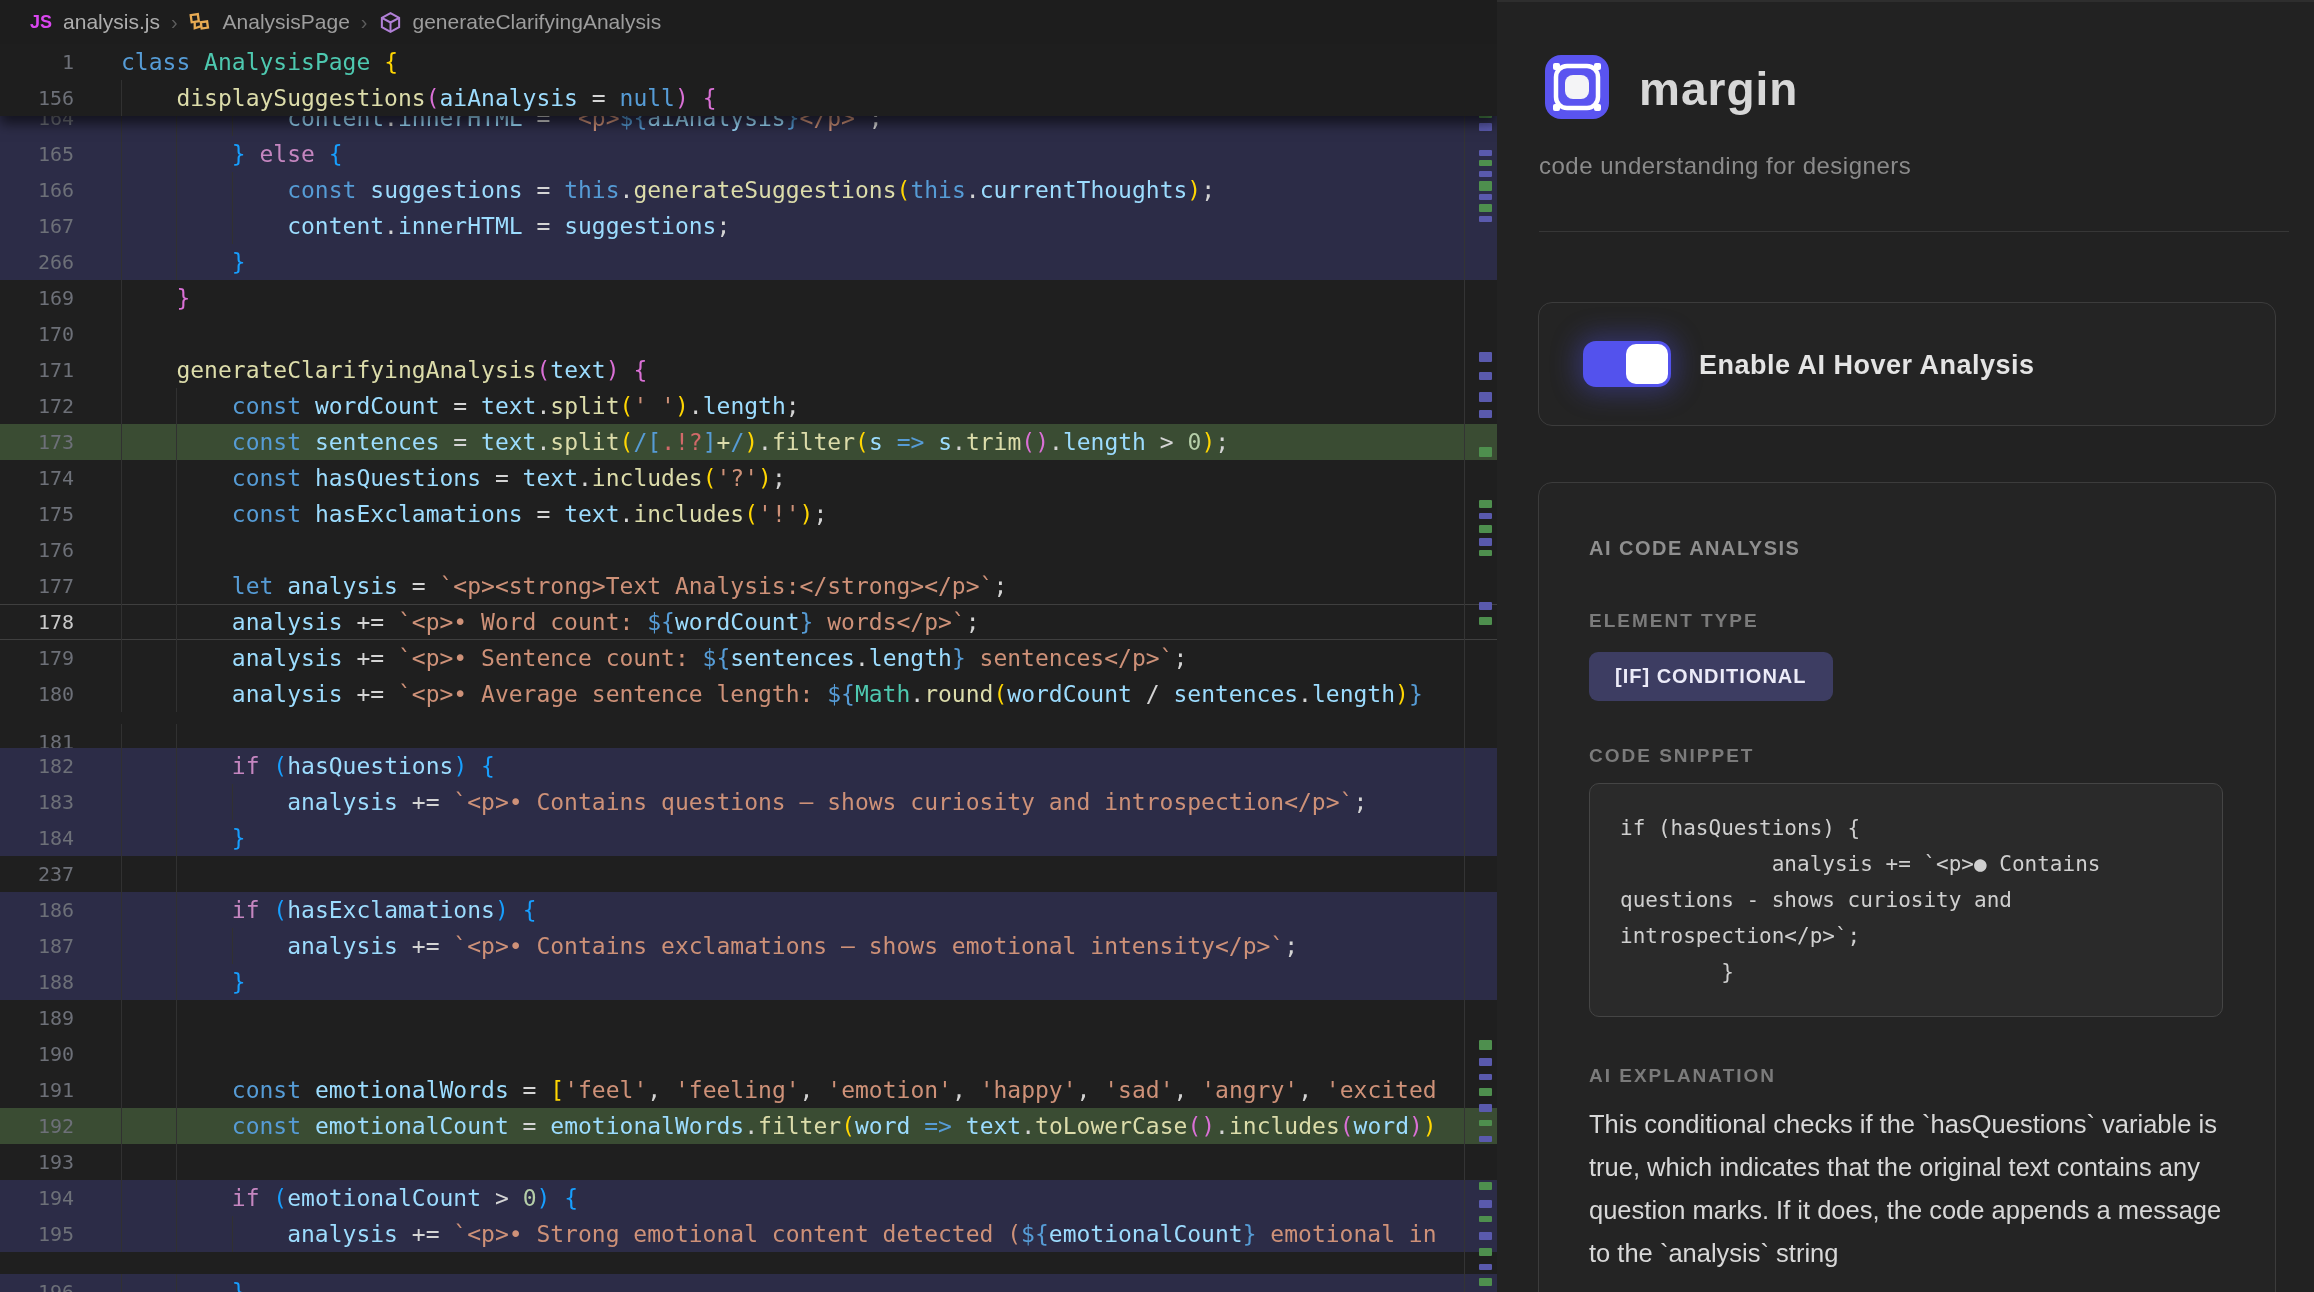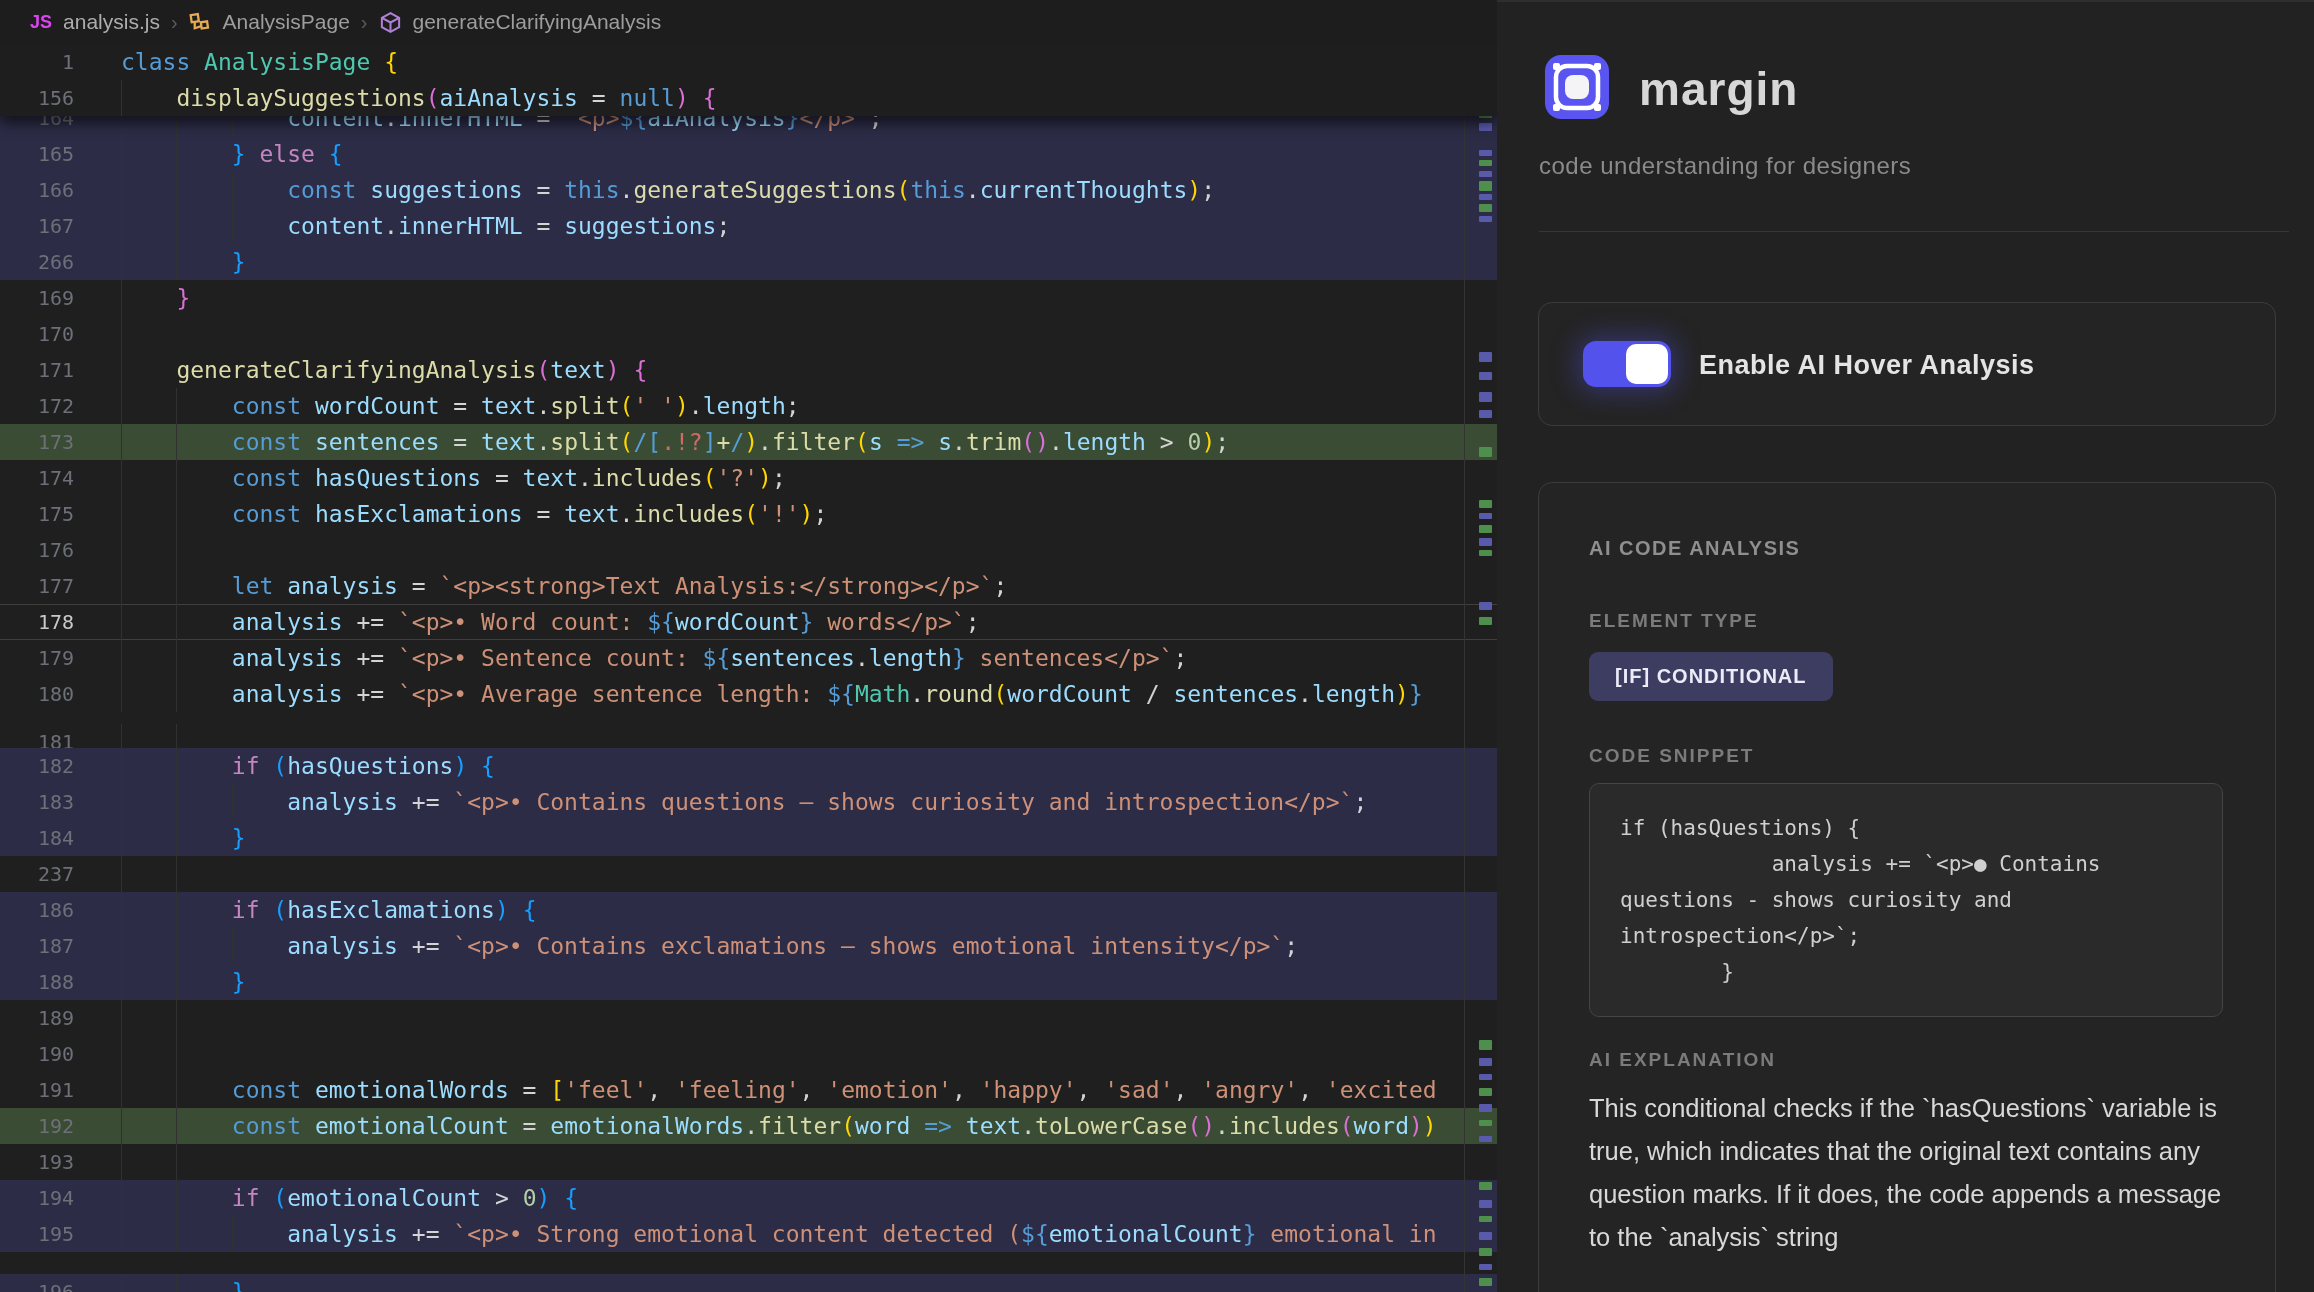--- a/index.html
+++ b/index.html
@@ -52,21 +52,21 @@
   .sec-title{font-size:20px;font-weight:bold;color:#8f8f8f;letter-spacing:1.5px}
   .sub-label{font-size:19px;font-weight:bold;color:#7b7b7b;letter-spacing:2px}
   #element-type-label{margin-top:50px}
   #element-type-badge{display:inline-block;margin-top:20px;padding:13px 26px;background:#3d3d62;
                       border-radius:9px;color:#ecebf8;font-size:20px;font-weight:bold;letter-spacing:1px}
   #code-snippet-label{margin-top:44px}
   #code-snippet-box{margin-top:16px;width:634px;box-sizing:border-box;background:#2a2a2a;
                     border:1px solid #454545;border-radius:10px;padding:26px 30px}
   #code-snippet-box pre{margin:0;font-family:"DejaVu Sans Mono",monospace;font-size:21px;
                         line-height:36px;color:#cfcfcf;white-space:pre-wrap;word-break:break-word}
-  #ai-explanation-label{margin-top:32px}
+  #ai-explanation-label{margin-top:48px}
   #ai-explanation-text{margin-top:16px;width:655px;font-size:25.5px;line-height:43px;color:#d8d8d8}
 </style>
 </head>
 <body>
 
 <div id="editor">
   <div id="code-lines">
       <div class="code-row row-bg-sel" style="top: 100px;"><div class="indent-guide" style="left: 121px;"></div><div class="indent-guide" style="left: 176.4px;"></div><div class="indent-guide" style="left: 231.8px;"></div><div class="gutter-num">164</div><span class="code-text"><span>            </span><span style="color: rgb(156, 220, 254);">content</span><span style="color: rgb(212, 212, 212);">.</span><span style="color: rgb(156, 220, 254);">innerHTML</span><span style="color: rgb(212, 212, 212);"> = </span><span style="color: rgb(206, 145, 120);">`&lt;p&gt;</span><span style="color: rgb(86, 156, 214);">${</span><span style="color: rgb(156, 220, 254);">aiAnalysis</span><span style="color: rgb(86, 156, 214);">}</span><span style="color: rgb(206, 145, 120);">&lt;/p&gt;`</span><span style="color: rgb(212, 212, 212);">;</span></span></div>
       <div class="code-row row-bg-sel" style="top: 136px;"><div class="indent-guide" style="left: 121px;"></div><div class="indent-guide" style="left: 176.4px;"></div><div class="gutter-num">165</div><span class="code-text"><span>        </span><span style="color: rgb(23, 159, 255);">}</span><span style="color: rgb(212, 212, 212);"> </span><span style="color: rgb(197, 134, 192);">else</span><span style="color: rgb(212, 212, 212);"> </span><span style="color: rgb(23, 159, 255);">{</span></span></div>
       <div class="code-row row-bg-sel" style="top: 172px;"><div class="indent-guide" style="left: 121px;"></div><div class="indent-guide" style="left: 176.4px;"></div><div class="indent-guide" style="left: 231.8px;"></div><div class="gutter-num">166</div><span class="code-text"><span>            </span><span style="color: rgb(86, 156, 214);">const</span><span style="color: rgb(212, 212, 212);"> </span><span style="color: rgb(156, 220, 254);">suggestions</span><span style="color: rgb(212, 212, 212);"> = </span><span style="color: rgb(86, 156, 214);">this</span><span style="color: rgb(212, 212, 212);">.</span><span style="color: rgb(220, 220, 170);">generateSuggestions</span><span style="color: rgb(255, 214, 2);">(</span><span style="color: rgb(86, 156, 214);">this</span><span style="color: rgb(212, 212, 212);">.</span><span style="color: rgb(156, 220, 254);">currentThoughts</span><span style="color: rgb(255, 214, 2);">)</span><span style="color: rgb(212, 212, 212);">;</span></span></div>

